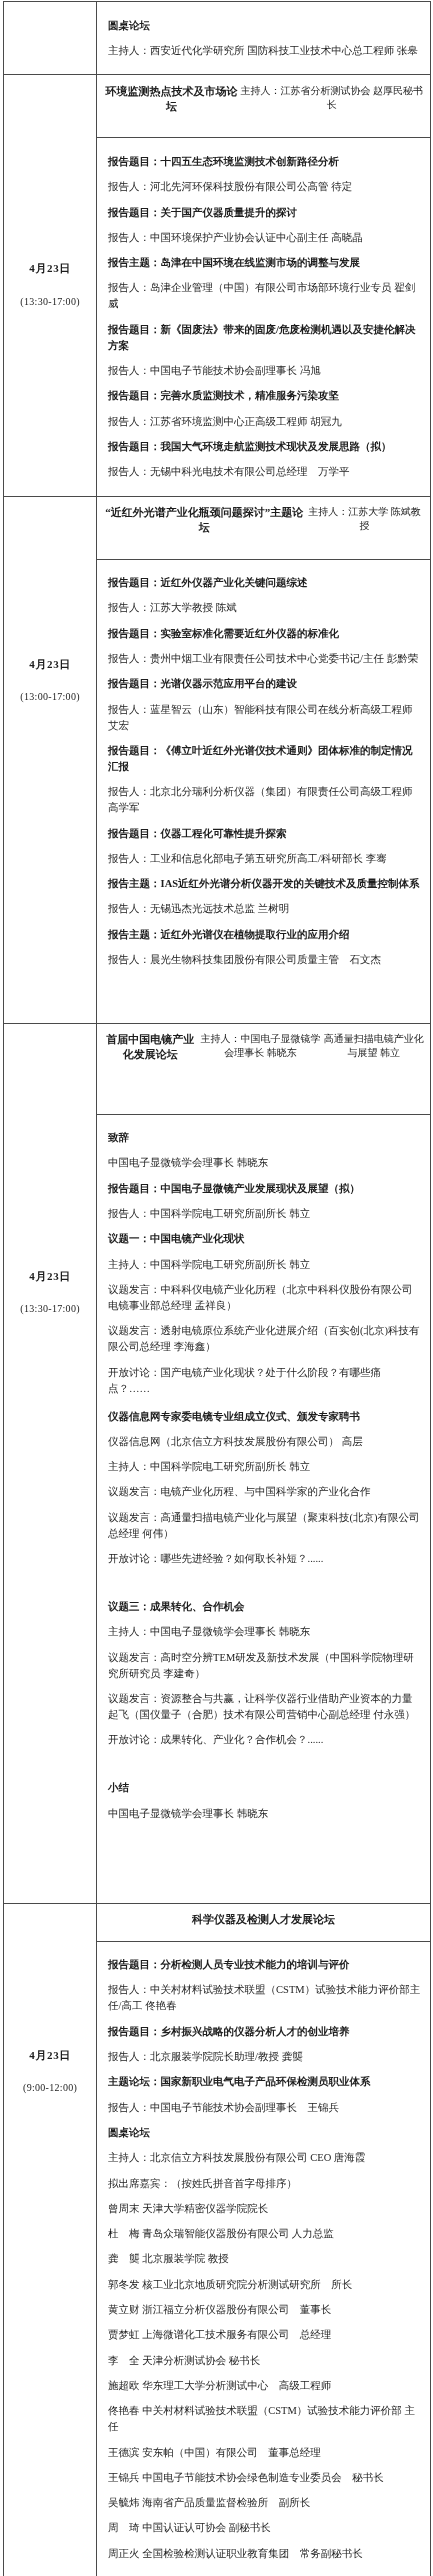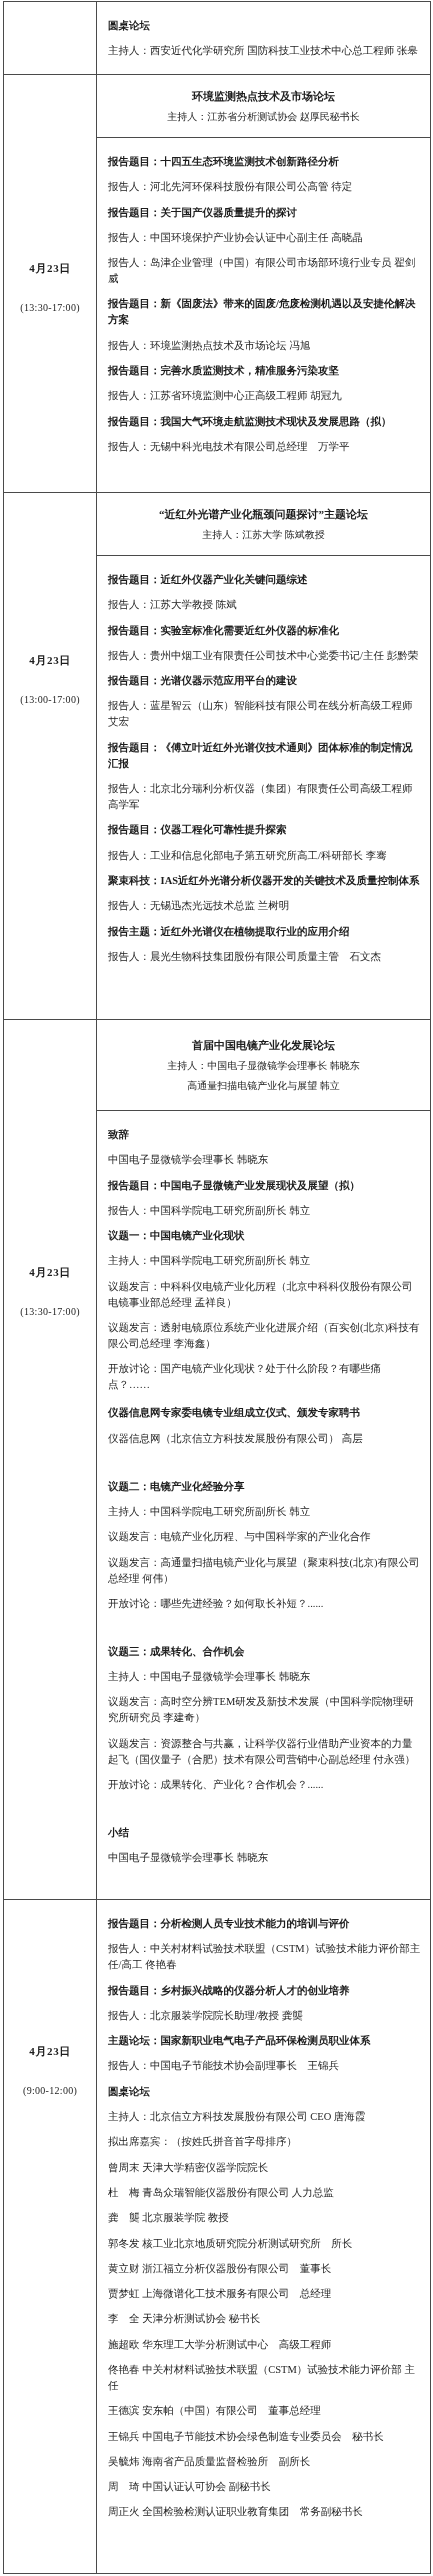--- a/index.html
+++ b/index.html
@@ -32,33 +32,33 @@
   }
   .date-label {
     font-weight:bold;
     font-size:11px;
     letter-spacing:0.6px;
     margin:0 0 13.6px 0;
   }
   .time-label {
     font-size:10px;
     letter-spacing:0.3px;
-    margin:12px;
+    margin:6px;
   }
   .main-cell {
     flex:1;
     min-width:0;
     display:flex;
     flex-direction:column;
   }
   .forum-header {
     box-sizing:border-box;
     border-bottom:1.2px solid #4a4a4a;
     display:flex;
-    flex-direction:column;
+    flex-direction:row;
     justify-content:center;
     text-align:center;
     padding:5px 6.2px;
   }
   .forum-title { font-weight:bold; font-size:11px; margin:3.1px 0; }
   .forum-host  { font-size:10px; margin:3.1px 0; }
   .content-cell {
     flex:1;
     padding:6.2px 8.7px 6.2px 11px;
     box-sizing:border-box;
@@ -120,26 +120,27 @@
 </div>
       <div class="content-cell">
   <p class="item bold">报告题目：十四五生态环境监测技术创新路径分析</p>
 
   <p class="item">报告人：河北先河环保科技股份有限公司公高管 待定</p>
 
   <p class="item bold">报告题目：关于国产仪器质量提升的探讨</p>
 
   <p class="item">报告人：中国环境保护产业协会认证中心副主任 高晓晶</p>
 
+  <p class="item bold">报告主题：岛津在中国环境在线监测市场的调整与发展</p>
 
   <p class="item">报告人：岛津企业管理（中国）有限公司市场部环境行业专员 翟剑威</p>
 
   <p class="item bold">报告题目：新《固废法》带来的固废/危废检测机遇以及安捷伦解决方案</p>
 
-  <p class="item">报告人：环境监测热点技术及市场论坛 冯旭</p>
+  <p class="item">报告人：中国电子节能技术协会副理事长 冯旭</p>
 
   <p class="item bold">报告题目：完善水质监测技术，精准服务污染攻坚</p>
 
   <p class="item">报告人：江苏省环境监测中心正高级工程师 胡冠九</p>
 
   <p class="item bold">报告题目：我国大气环境走航监测技术现状及发展思路（拟）</p>
 
   <p class="item">报告人：无锡中科光电技术有限公司总经理　万学平</p>
 </div>
     </div>
@@ -170,21 +171,21 @@
   <p class="item">报告人：蓝星智云（山东）智能科技有限公司在线分析高级工程师 艾宏</p>
 
   <p class="item bold">报告题目：《傅立叶近红外光谱仪技术通则》团体标准的制定情况汇报</p>
 
   <p class="item">报告人：北京北分瑞利分析仪器（集团）有限责任公司高级工程师 高学军</p>
 
   <p class="item bold">报告题目：仪器工程化可靠性提升探索</p>
 
   <p class="item">报告人：工业和信息化部电子第五研究所高工/科研部长 李骞</p>
 
-  <p class="item bold">聚束科技：IAS近红外光谱分析仪器开发的关键技术及质量控制体系</p>
+  <p class="item bold">报告主题：IAS近红外光谱分析仪器开发的关键技术及质量控制体系</p>
 
   <p class="item">报告人：无锡迅杰光远技术总监 兰树明</p>
 
   <p class="item bold">报告主题：近红外光谱仪在植物提取行业的应用介绍</p>
 
   <p class="item">报告人：晨光生物科技集团股份有限公司质量主管　石文杰</p>
 </div>
     </div>
   </div>
 
@@ -217,21 +218,20 @@
   <p class="item">议题发言：中科科仪电镜产业化历程（北京中科科仪股份有限公司电镜事业部总经理 孟祥良）</p>
 
   <p class="item">议题发言：透射电镜原位系统产业化进展介绍（百实创(北京)科技有限公司总经理 李海鑫）</p>
 
   <p class="item">开放讨论：国产电镜产业化现状？处于什么阶段？有哪些痛点？……</p>
 
   <p class="item bold gap-sm">仪器信息网专家委电镜专业组成立仪式、颁发专家聘书</p>
 
   <p class="item">仪器信息网（北京信立方科技发展股份有限公司） 高层</p>
 
-  <p class="item bold gap">议题二：电镜产业化经验分享</p>
 
   <p class="item">主持人：中国科学院电工研究所副所长 韩立</p>
 
   <p class="item">议题发言：电镜产业化历程、与中国科学家的产业化合作</p>
 
   <p class="item">议题发言：高通量扫描电镜产业化与展望（聚束科技(北京)有限公司总经理 何伟）</p>
 
   <p class="item">开放讨论：哪些先进经验？如何取长补短？......</p>
 
   <p class="item bold gap">议题三：成果转化、合作机会</p>
@@ -250,20 +250,23 @@
 </div>
     </div>
   </div>
 
   <div class="row row-4">
     <div class="date-cell">
       <p class="date-label">4月23日</p>
       <p class="time-label">(9:00-12:00)</p>
     </div>
     <div class="main-cell">
+      <div class="forum-header">
+        <div class="forum-title">科学仪器及检测人才发展论坛</div>
+      </div>
       <div class="content-cell">
   <p class="item bold">报告题目：分析检测人员专业技术能力的培训与评价</p>
 
   <p class="item">报告人：中关村材料试验技术联盟（CSTM）试验技术能力评价部主任/高工 佟艳春</p>
 
   <p class="item bold">报告题目：乡村振兴战略的仪器分析人才的创业培养</p>
 
   <p class="item">报告人：北京服装学院院长助理/教授 龚龑</p>
 
   <p class="item bold">主题论坛：国家新职业电气电子产品环保检测员职业体系</p>

